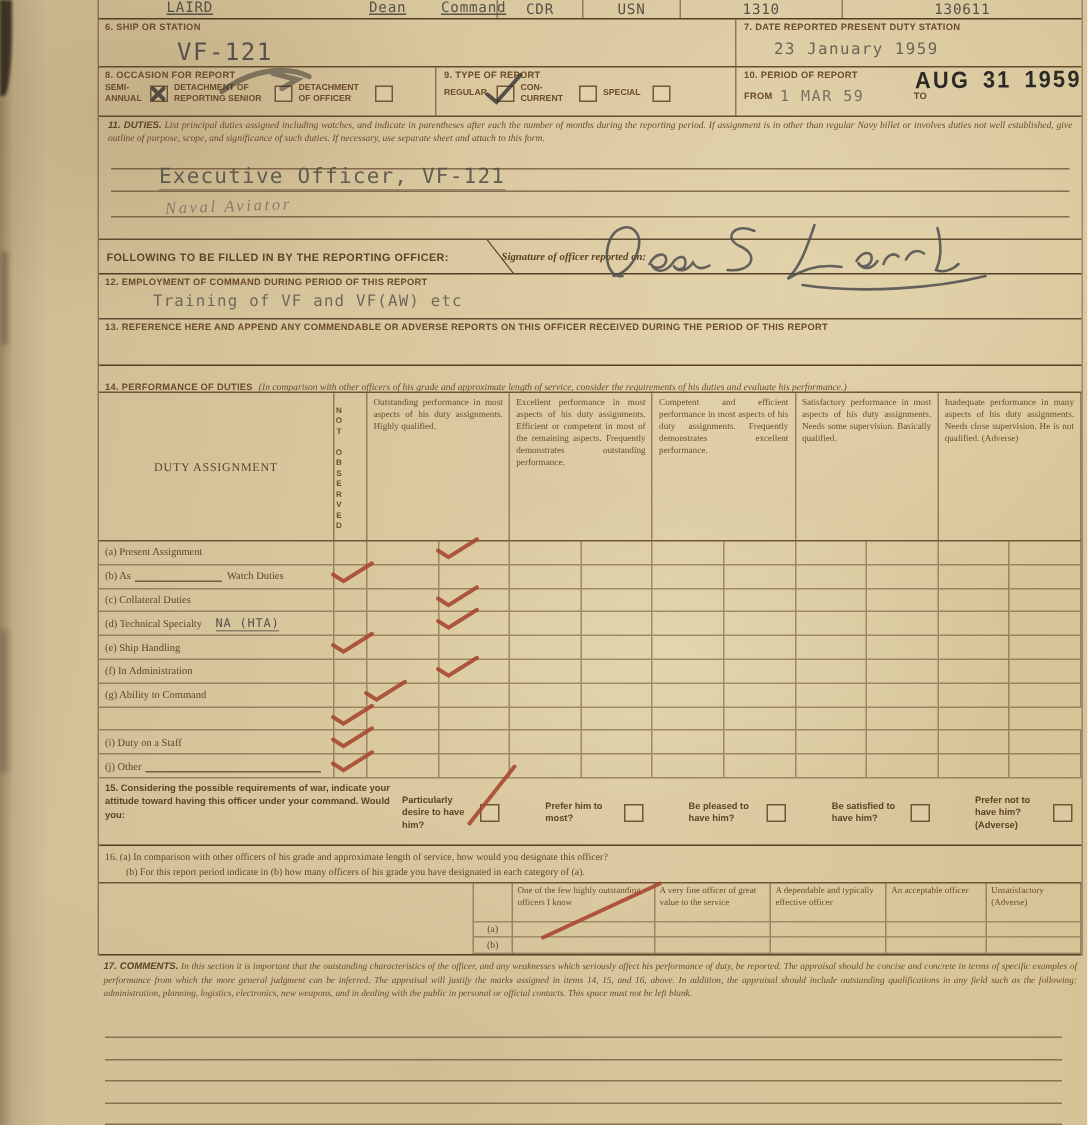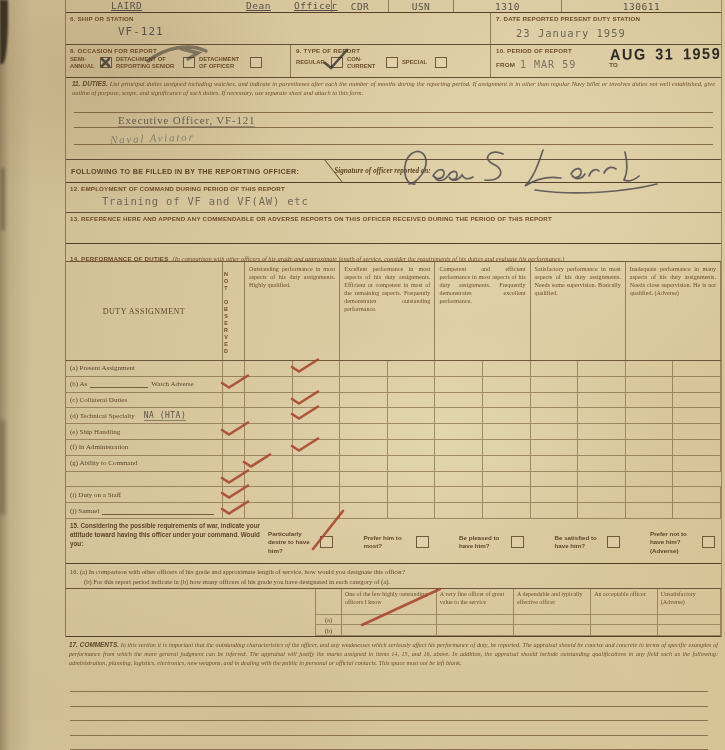--- a/index.html
+++ b/index.html
@@ -30,21 +30,21 @@
   
   .r-top{height:13px;display:flex;align-items:center;border-bottom:1.4px solid rgba(70,48,26,.9);}
   .r-top .cell{height:100%;display:flex;align-items:center;justify-content:center;border-left:1px solid rgba(95,66,36,.6);box-sizing:border-box;}
   .r-top .namecell{flex:0 0 265px;position:relative;border-left:none;}
   .r-top .namecell span{position:absolute;top:0;text-decoration:underline;}
   .r-top .mono{font-size:9.5px;letter-spacing:.5px;}
   
   .r-67{height:32px;display:flex;}
   .c6{flex:0 0 425px;border-right:1px solid rgba(95,66,36,.6);padding:2px 0 0 4px;box-sizing:border-box;}
   .c7{flex:1;padding:2px 0 0 5px;box-sizing:border-box;}
-  .v6{font-size:11px;margin:3px 0 0 48px;letter-spacing:1px;}
+  .v6{font-size:16px;margin:3px 0 0 48px;letter-spacing:1px;}
   .v7{font-size:10.5px;margin:5px 0 0 20px;letter-spacing:1px;opacity:.85;}
   
   .r-8910{height:33px;display:flex;}
   .c8{flex:0 0 225px;border-right:1px solid rgba(95,66,36,.6);padding:2px 2px 0 4px;box-sizing:border-box;position:relative;}
   .c9{flex:0 0 200px;border-right:1px solid rgba(95,66,36,.6);padding:2px 2px 0 5px;box-sizing:border-box;}
   .c10{flex:1;padding:2px 2px 0 5px;box-sizing:border-box;position:relative;}
   .opts{display:flex;align-items:center;gap:4px;margin-top:2px;}
   .opt{display:flex;align-items:center;gap:3px;}
   .opt .olbl{font-family:"Liberation Sans",sans-serif;font-weight:700;font-size:5.8px;color:#6b4c2a;line-height:1.15;}
   .c8 .opt:nth-child(1) .olbl{width:27px;}
@@ -55,21 +55,21 @@
   .c9 .opt:nth-child(3) .olbl{width:30px;}
   .periodline{display:flex;align-items:center;gap:5px;margin-top:5px;}
   .typeddate{font-size:10px;letter-spacing:1px;opacity:.75;}
   .stamp{position:absolute;top:1px;right:0px;font-family:"Liberation Sans",sans-serif;font-weight:700;font-size:14.5px;letter-spacing:1.5px;word-spacing:3px;color:#2b2a26;transform:rotate(-.5deg) scaleY(1.08);}
   
   .s11{height:82px;padding:2px 4px 0 4px;}
   .rline{border-bottom:1px solid rgba(100,70,40,.7);margin:0 4px;display:flex;align-items:flex-end;}
   .rl1{height:15px;}
   .rl2{height:14px;}
   .rl3{height:16px;}
-  .typedline{font-size:11px;letter-spacing:.8px;margin-left:44px;border-bottom:1px solid rgba(86,81,74,.55);opacity:.9;font-family:Liberation Serif, serif;}
+  .typedline{font-size:14px;letter-spacing:.8px;margin-left:32px;border-bottom:1px solid rgba(86,81,74,.55);opacity:.9;}
   .handw{font-style:italic;font-family:"Liberation Serif",serif;font-size:11px;color:#756e60;letter-spacing:1.8px;margin-left:36px;transform:rotate(-2deg);opacity:.8;}
   
   .banner{height:22px;display:flex;align-items:center;border-bottom:1.4px solid rgba(70,48,26,.9);}
   .banner .bleft{font-family:"Liberation Sans",sans-serif;font-weight:700;font-size:7.2px;color:#5e4427;letter-spacing:.3px;padding-left:5px;}
   .arrowdiv{width:26px;height:100%;border-right:1.4px solid rgba(70,48,26,.85);transform:skewX(38deg);margin-left:8px;}
   .banner .bright{font-style:italic;font-size:7.2px;color:#5e4427;font-weight:700;}
   .sig{position:absolute;left:385px;top:140px;width:300px;height:60px;overflow:visible;z-index:5;}
   .sig path{fill:none;stroke:#4e4c4f;stroke-width:1.7;opacity:.85;stroke-linecap:round;}
   
   .s12{height:30px;padding:2px 0 0 4px;}
@@ -118,21 +118,21 @@
   <div class="blob2"></div>
   <div class="blob3"></div>
 
   <div class="form">
    <div class="framed">
 
     <div class="r-top sec">
       <div class="cell namecell">
         <span class="mono" style="left:45px">LAIRD</span>
         <span class="mono" style="left:180px">Dean</span>
-        <span class="mono" style="left:228px">Officer</span>
+        <span class="mono" style="left:228px">Command</span>
       </div>
       <div class="cell mono" style="flex:0 0 57px;font-size:9.5px">CDR</div>
       <div class="cell mono" style="flex:0 0 65px;font-size:9.5px">USN</div>
       <div class="cell mono" style="flex:0 0 108px;font-size:9.5px">1310</div>
       <div class="cell mono" style="flex:1;font-size:9.5px">130611</div>
     </div>
 
     <div class="r-67 sec">
       <div class="c6">
         <div class="lbl">6. SHIP OR STATION</div>
@@ -260,21 +260,21 @@
             <div></div>
             <div></div>
             <div></div>
             <div></div>
             <div></div>
           </div>
           <div class="drow">
             <div class="dlab">
               <span>(b) As</span>
               <div class="gapline" style="width: 58px;"></div>
-              <span>Watch Adverse</span>
+              <span>Watch Duties</span>
             </div>
             <div>
               <svg viewBox="0 0 30 15" class="mark" style="left:-3px;top:-3px;width:30px;height:15px">
                 <path d="M2 9 L9 13.5 L28 1.5" class="redstroke"></path>
               </svg>
             </div>
             <div></div>
             <div></div>
             <div></div>
             <div></div>
@@ -418,21 +418,21 @@
             <div></div>
             <div></div>
             <div></div>
             <div></div>
             <div></div>
             <div></div>
             <div></div>
           </div>
           <div class="drow">
             <div class="dlab">
-              <span>(j) Samuel</span>
+              <span>(j) Other</span>
               <div class="gapline" style="flex: 1 1 0%; margin-right: 8px;"></div>
             </div>
             <div>
               <svg viewBox="0 0 30 15" class="mark" style="left:-3px;top:-3px;width:30px;height:15px">
                 <path d="M2 9 L9 13.5 L28 1.5" class="redstroke"></path>
               </svg>
             </div>
             <div></div>
             <div></div>
             <div></div>

